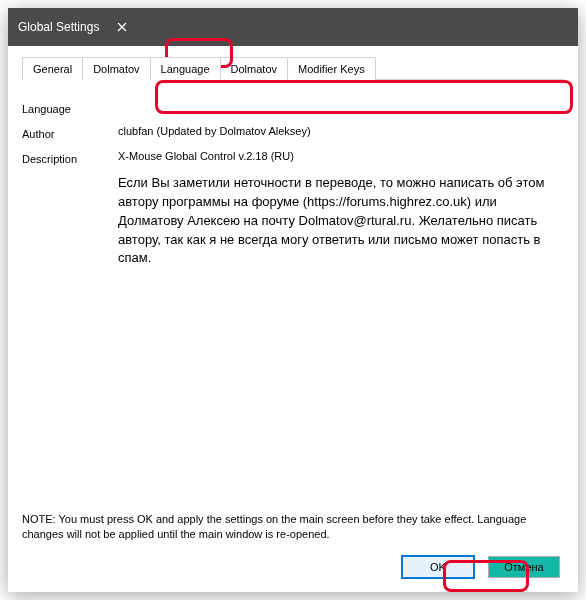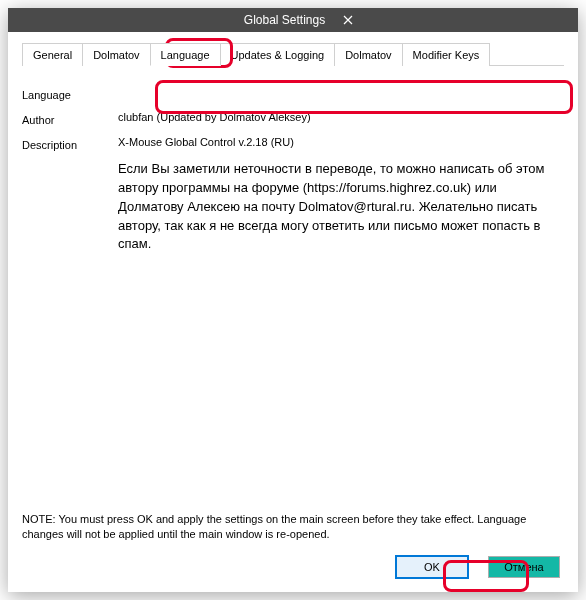--- a/index.html
+++ b/index.html
@@ -1,37 +1,37 @@
 <!DOCTYPE html>
 <html><head>
 <meta charset="utf-8">
 <style>
 *{box-sizing:border-box;margin:0;padding:0;font-family:"Segoe UI",Tahoma,sans-serif}
 body{width:586px;height:600px;background:#fff;position:relative}
 .shadow{position:absolute;top:8px;left:8px;width:570px;height:584px;background:#fff;box-shadow:0 4px 20px rgba(0,0,0,.35)}
-.titlebar{height:24px;background:#4a4a4a;display:flex;align-items:center;justify-content:center;padding:0 0 0 28px}
+.titlebar{height:38px;background:#4a4a4a;display:flex;align-items:center;justify-content:flex-start;padding:0 0 0 10px}
 .title{color:#fff;font-size:12px}
 .closebtn{width:45px;height:30px;display:flex;align-items:center;justify-content:center;color:#fff;cursor:pointer}
 .closebtn svg{width:10px;height:10px}
 .content{padding:10px 14px 14px}
 .tabs{display:flex;position:relative;border-bottom:1px solid #d0d0d0;margin-bottom:20px}
 .tab{padding:5px 10px 4px;font-size:11px;border:1px solid #d0d0d0;border-bottom:none;background:#fff;margin-right:-1px;cursor:pointer;position:relative;top:1px}
 .tab.active{background:#fff;border-bottom:1px solid #fff;z-index:2}
 .hl-tab{position:absolute;border:3px solid #e6002a;border-radius:8px;pointer-events:none}
 .hl-tab.t1{top:30px;left:157px;width:68px;height:30px}
 .hl-tab.t2{top:72px;left:147px;width:418px;height:34px}
 .hl-tab.t3{top:552px;left:435px;width:86px;height:32px}
 .row{display:flex;margin-bottom:10px;font-size:11px}
 .label{width:96px;padding-top:3px}
 .val{flex:1}
 .dropdown{width:400px;height:21px;border:1px solid #7a9fcd;background:#fff;display:flex;align-items:center;justify-content:space-between;padding:0 4px 0 6px;font-size:11px;cursor:pointer}
 .chev{width:8px;height:8px}
 .desc{line-height:1.45;font-size:13px}
 .note{position:absolute;bottom:50px;left:14px;right:14px;font-size:11px;line-height:1.35}
-.btnrow{position:absolute;bottom:14px;right:18px;display:flex;gap:20px}
+.btnrow{position:absolute;bottom:14px;right:18px;display:flex;gap:14px}
 .btn{width:72px;height:22px;font-size:11px;border:1px solid #adadad;background:#14b8a6;display:flex;align-items:center;justify-content:center;cursor:pointer}
 .btn.primary{border:1px solid #0078d7;background:#e5f1fb;outline:1px solid #0078d7}
 </style>
 </head>
 <body>
 
 <div class="shadow">
   <div class="titlebar">
     <span class="title">Global Settings</span>
     <div class="closebtn">
@@ -39,21 +39,20 @@
           <path d="M1 1L9 9M9 1L1 9" stroke="#fff" stroke-width="1.2"></path>
         </svg>
     </div>
   </div>
 
   <div class="content">
     <div class="tabs">
       <div class="tab">General</div>
       <div class="tab">Dolmatov</div>
       <div class="tab active">Language</div>
-      <div class="tab">Updates &amp; Logging</div>
       <div class="tab">Dolmatov</div>
       <div class="tab">Modifier Keys</div>
     </div>
 
     <div class="row">
       <div class="label">Language</div>
     </div>
 
     <div class="row">
       <div class="label">Author</div>

